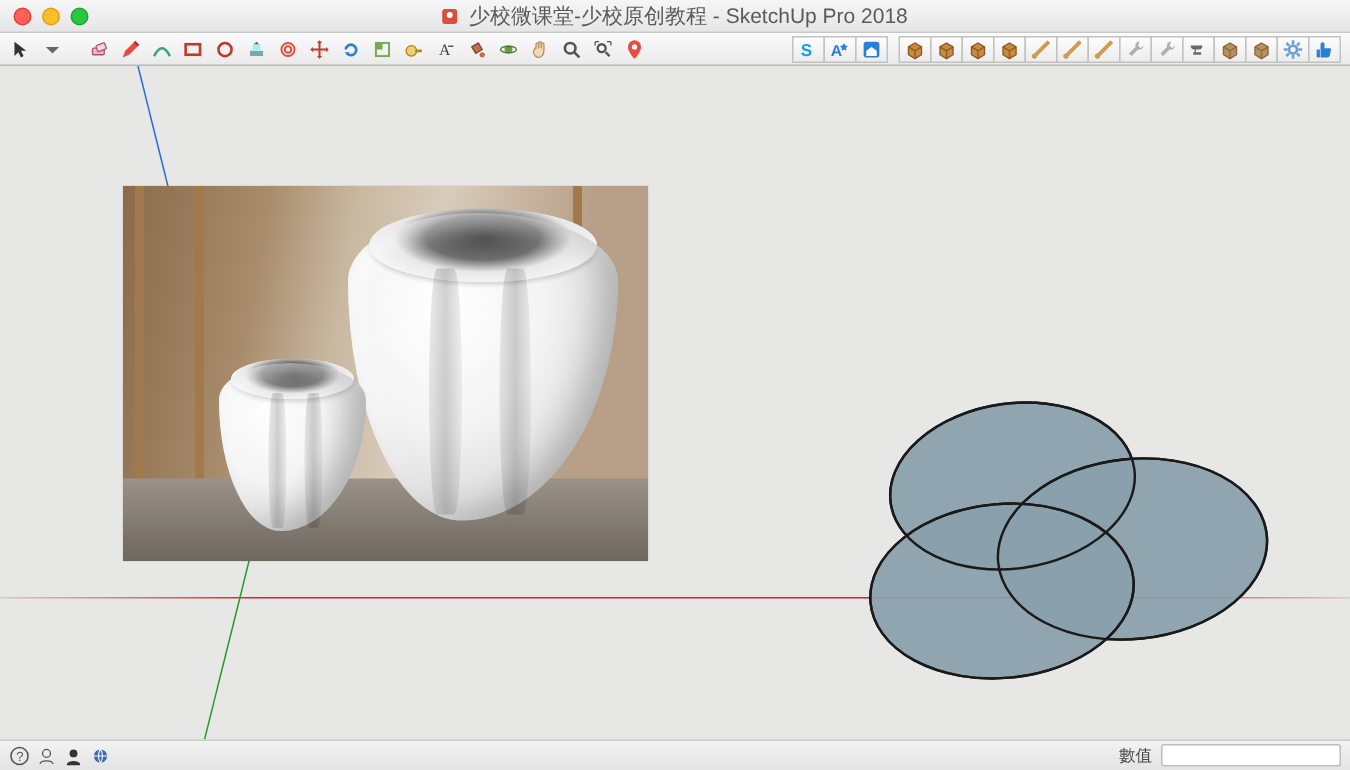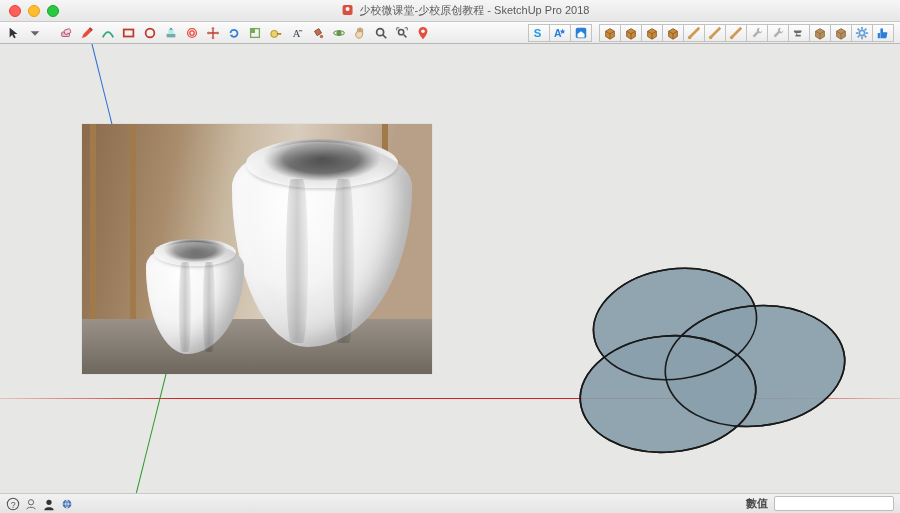--- a/index.html
+++ b/index.html
@@ -3,21 +3,21 @@
 <meta charset="utf-8">
 <style>
   * { box-sizing: border-box; margin: 0; padding: 0; }
   html, body { width: 900px; height: 513px; overflow: hidden; font-family: "Helvetica Neue", Arial, sans-serif; font-size: 11px; background: #ececec; }
   .titlebar { height: 22px; background: linear-gradient(#f6f6f6, #e6e6e6); border-bottom: 1px solid #c9c9c9; display: flex; align-items: center; position: relative; }
   .traffic { display: flex; gap: 7px; padding-left: 9px; }
   .tl { width: 12px; height: 12px; border-radius: 50%; }
   .tl-close { background: #ff5f57; border: 1px solid #e24238; }
   .tl-min   { background: #ffbd2e; border: 1px solid #e1a116; }
   .tl-max   { background: #28c840; border: 1px solid #1fa52f; }
-  .title { position: absolute; left: 50%; transform: translateX(-50%); color: #5a5a5a; font-size: 11px; white-space: nowrap; margin-left: 16px; }
+  .title { position: absolute; left: 50%; transform: translateX(-50%); color: #5a5a5a; font-size: 14px; white-space: nowrap; }
   .title-badge { display:inline-block; width:10px; height:10px; background:#d95040; border-radius:2px; margin-right:4px; vertical-align:-1px; position:relative;}
   .title-badge::after{content:""; position:absolute; left:3px; top:2px; width:4px; height:4px; background:#fff; border-radius:50%;}
 
   .toolbar { height: 22px; background: linear-gradient(#fbfbfb, #eaeaea); border-bottom: 1px solid #b7b7b7; display: flex; align-items: center; padding: 0 4px; gap: 2px; }
   .tbtn { width: 19px; height: 18px; display: flex; align-items: center; justify-content: center; border: 1px solid transparent; border-radius: 3px; }
   .tgap { width: 8px; }
   .toolbar-right { position: absolute; right: 6px; top: 24px; height: 18px; display: flex; gap: 0; }
   .rbox { width: 22px; height: 18px; border: 1px solid #c2c2c2; background: linear-gradient(#fdfdfd,#ececec); margin-left: -1px; display:flex; align-items:center; justify-content:center;}
   .right-group2 { margin-left:8px; display:flex;}
   svg { display:block; }
@@ -35,21 +35,21 @@
   .vase { position:absolute; background: radial-gradient(ellipse at 35% 30%, #ffffff 0%, #f4f4f4 40%, #dedede 65%, #c8c8c8 85%); border-radius: 48% 52% 58% 42% / 22% 22% 78% 78%; }
   .vase::after{ content:""; position:absolute; inset:0; border-radius:inherit; box-shadow: inset -12px -4px 20px rgba(0,0,0,0.18), inset 8px 6px 16px rgba(255,255,255,0.6);}
   .vase .rim { position:absolute; top:-3px; left:8%; right:8%; height:24%; background: radial-gradient(ellipse at 50% 40%, #4a4a4a 0%, #6e6e6e 35%, #e8e8e8 55%, #fff 90%); border-radius:50%; box-shadow: 0 2px 3px rgba(0,0,0,0.15);}
   .vase .crease { position:absolute; top:18%; bottom:2%; width:12%; border-radius: 40%/80%; background: linear-gradient(90deg, rgba(0,0,0,0.08), rgba(0,0,0,0.18), rgba(0,0,0,0.05)); }
 
   .shapes { position:absolute; top:210px; left:560px; }
 
   .statusbar { position:absolute; bottom:0; left:0; right:0; height:20px; background: linear-gradient(#f2f2f2,#e4e4e4); border-top:1px solid #c9c9c9; display:flex; align-items:center; padding:0 6px; justify-content:space-between; color:#4a4a4a; }
   .status-left { display:flex; gap:4px; align-items:center;}
   .sicon { width:14px; height:14px; display:inline-flex; align-items:center; justify-content:center;}
-  .status-right { display:flex; align-items:center; gap:6px;font-weight:bold;}
+  .status-right { display:flex; align-items:center; gap:6px;}
   .measure-box { width:120px; height:15px; background:#fff; border:1px solid #bdbdbd; border-radius:2px;}
 </style>
 </head>
 <body>
 
 <div class="titlebar">
   <div class="traffic">
     <div class="tl tl-close"></div>
     <div class="tl tl-min"></div>
     <div class="tl tl-max"></div>

